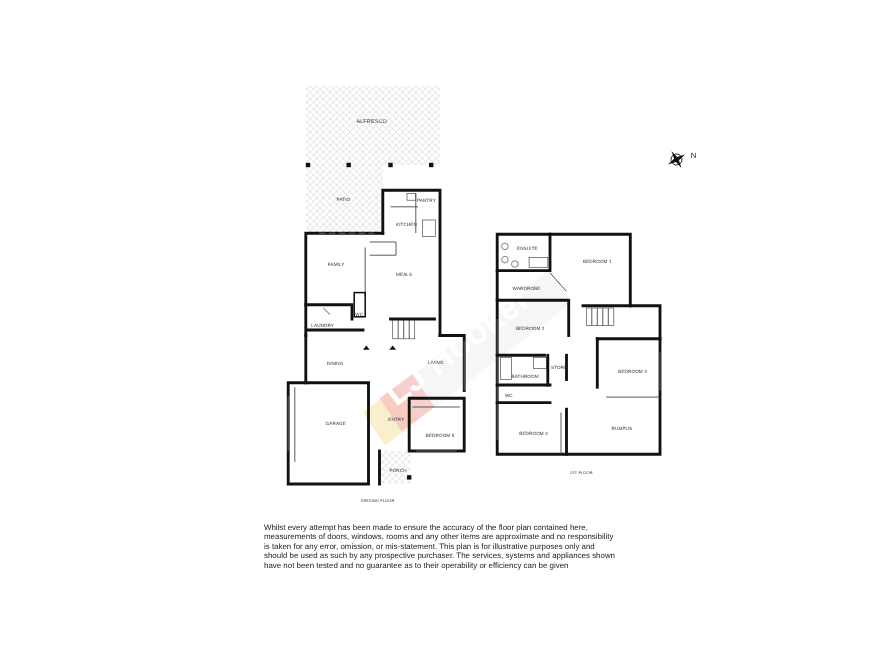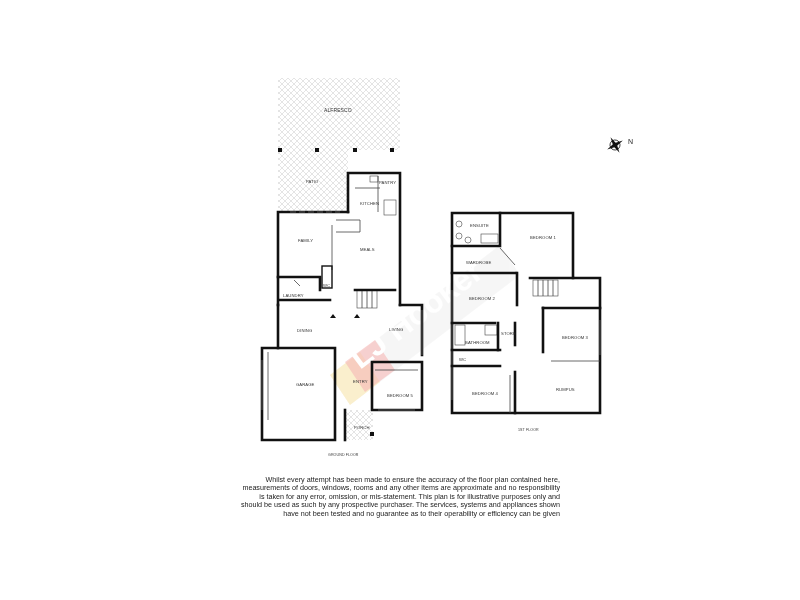--- a/index.html
+++ b/index.html
@@ -5,21 +5,21 @@
   html, body { margin:0; padding:0; background:#ffffff; }
   body { width:800px; height:600px; position:relative; overflow:hidden; font-family:"Liberation Sans", sans-serif; }
   svg { position:absolute; left:0; top:0; }
   .lbl { font-family:"Liberation Sans", sans-serif; font-size:4.2px; fill:#333; letter-spacing:0.1px; }
   .lbl-big { font-size:5px; }
   .wall { stroke:#111; stroke-width:2.6; fill:none; stroke-linecap:square; }
   .thin { stroke:#444; stroke-width:0.8; fill:none; }
   .win { stroke:#888; stroke-width:0.6; fill:#fff; }
   .disclaimer {
     position:absolute; left:240px; top:476px; width:320px;
-    font-size:7.2px; line-height:8.4px; color:#222; text-align:right;
+    font-size:7.2px; line-height:8.4px; color:#222; text-align:left;
     font-family:"Liberation Sans", sans-serif;
   }
 </style>
 </head>
 <body>
 
 <svg width="800" height="600" viewBox="0 0 800 600">
   <defs>
     <pattern id="hatch" width="6" height="6" patternUnits="userSpaceOnUse">
       <path d="M0,0 L6,6 M6,0 L0,6" stroke="#c8c8c8" stroke-width="0.5"></path>

